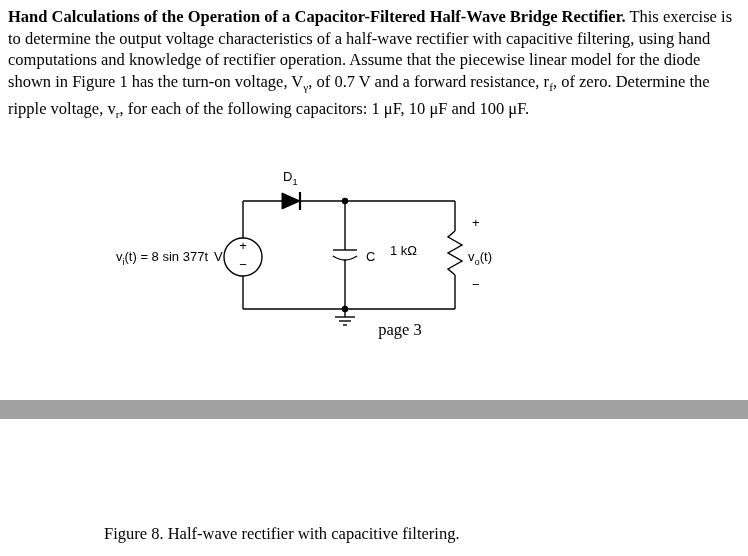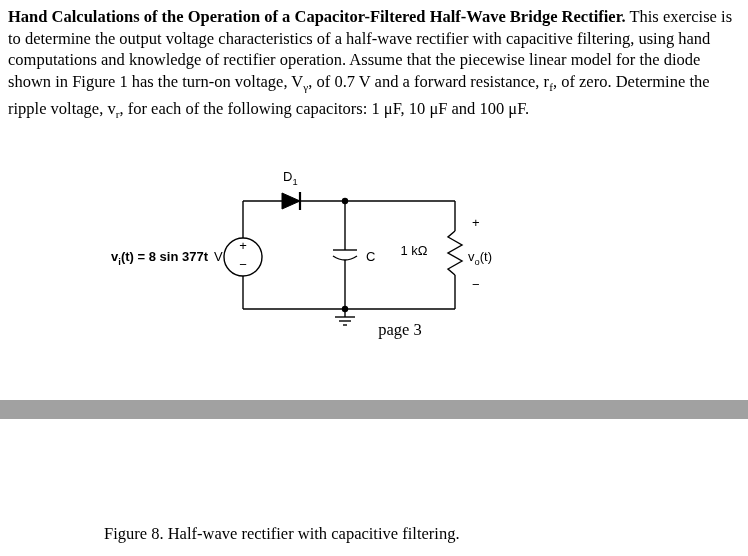--- a/index.html
+++ b/index.html
@@ -22,21 +22,21 @@
     position:absolute; left:90px; top:140px; width:430px; height:170px;margin-top:26px;
   }
   #circuit svg { position:absolute; left:0; top:0; }
   .clabel {
     position:absolute;
     font-family:"Liberation Sans","DejaVu Sans",sans-serif;
     font-size:13px; line-height:14px; white-space:nowrap;
   }
   .clabel sub { font-size:0.72em; }
   .src-sign { width:16px; text-align:center; font-size:13px; }
-  #resistor-label { width:48px; text-align:center; }
+  #resistor-label { width:48px; text-align:left; }
   #source-label { width:112px; text-align:right; }
   #page-label {
     position:absolute; left:340px; top:320px; width:120px;
     text-align:center; font-size:16.5px;
   }
   #divider {
     position:absolute; left:0; top:400px; width:748px; height:19px;
     background:#a1a1a1;
   }
   #caption {
@@ -79,21 +79,21 @@
       <g fill="#000000" stroke="#000000">
         <polygon points="192,27 192,43 210,35"></polygon>
         <line x1="210" y1="26" x2="210" y2="44" stroke-width="2.2"></line>
       </g>
 
       <circle cx="255" cy="35" r="3.2" fill="#000000"></circle>
       <circle cx="255" cy="143" r="3.2" fill="#000000"></circle>
     </svg>
 
     <div class="clabel" style="left:193px; top:4px;"><span>D</span><sub>1</sub></div>
-    <div class="clabel" id="source-label" style="left:6px; top:84px;font-weight:bold;"><span>v</span><sub>i</sub><span>(t) = 8 sin 377t</span></div>
+    <div class="clabel" id="source-label" style="left:6px; top:84px;"><span>v</span><sub>i</sub><span>(t) = 8 sin 377t</span></div>
     <div class="clabel" style="left:124px; top:84px;">V</div>
     <div class="clabel src-sign" style="left:145px; top:73px;">+</div>
     <div class="clabel src-sign" style="left:145px; top:92px;">−</div>
     <div class="clabel" style="left:276px; top:84px;">C</div>
     <div class="clabel" id="resistor-label" style="left:300px; top:78px;">1 kΩ</div>
     <div class="clabel" style="left:382px; top:50px;">+</div>
     <div class="clabel" style="left:378px; top:84px;"><span>v</span><sub>o</sub><span>(t)</span></div>
     <div class="clabel" style="left:382px; top:112px;">−</div>
   </div>
 

